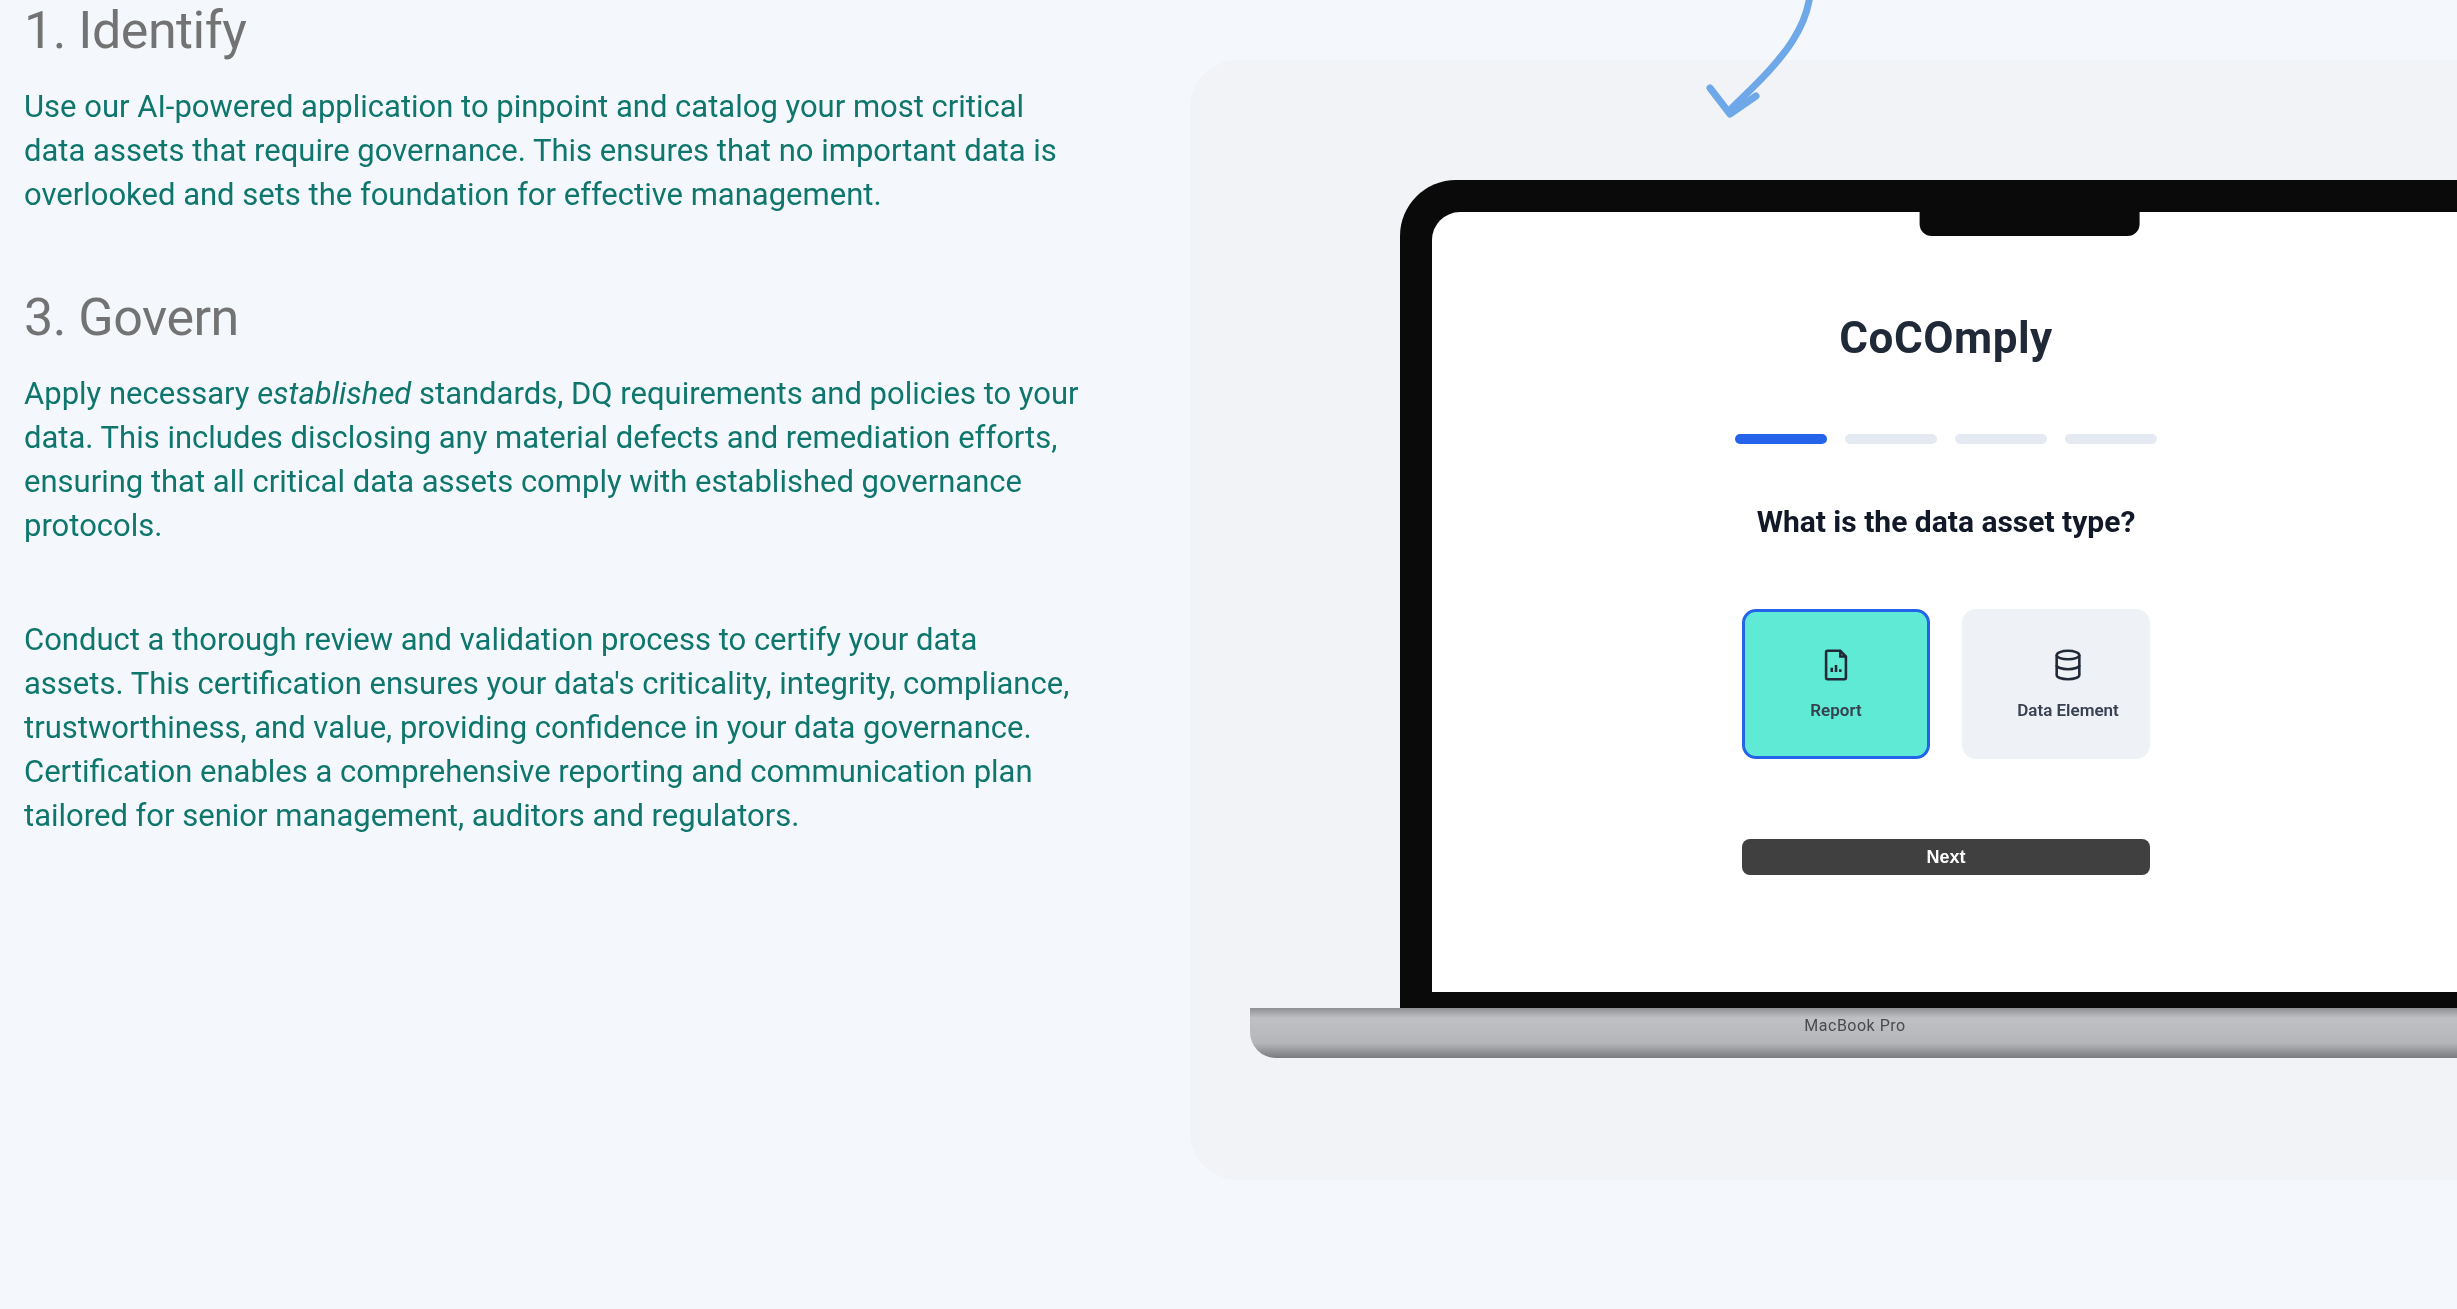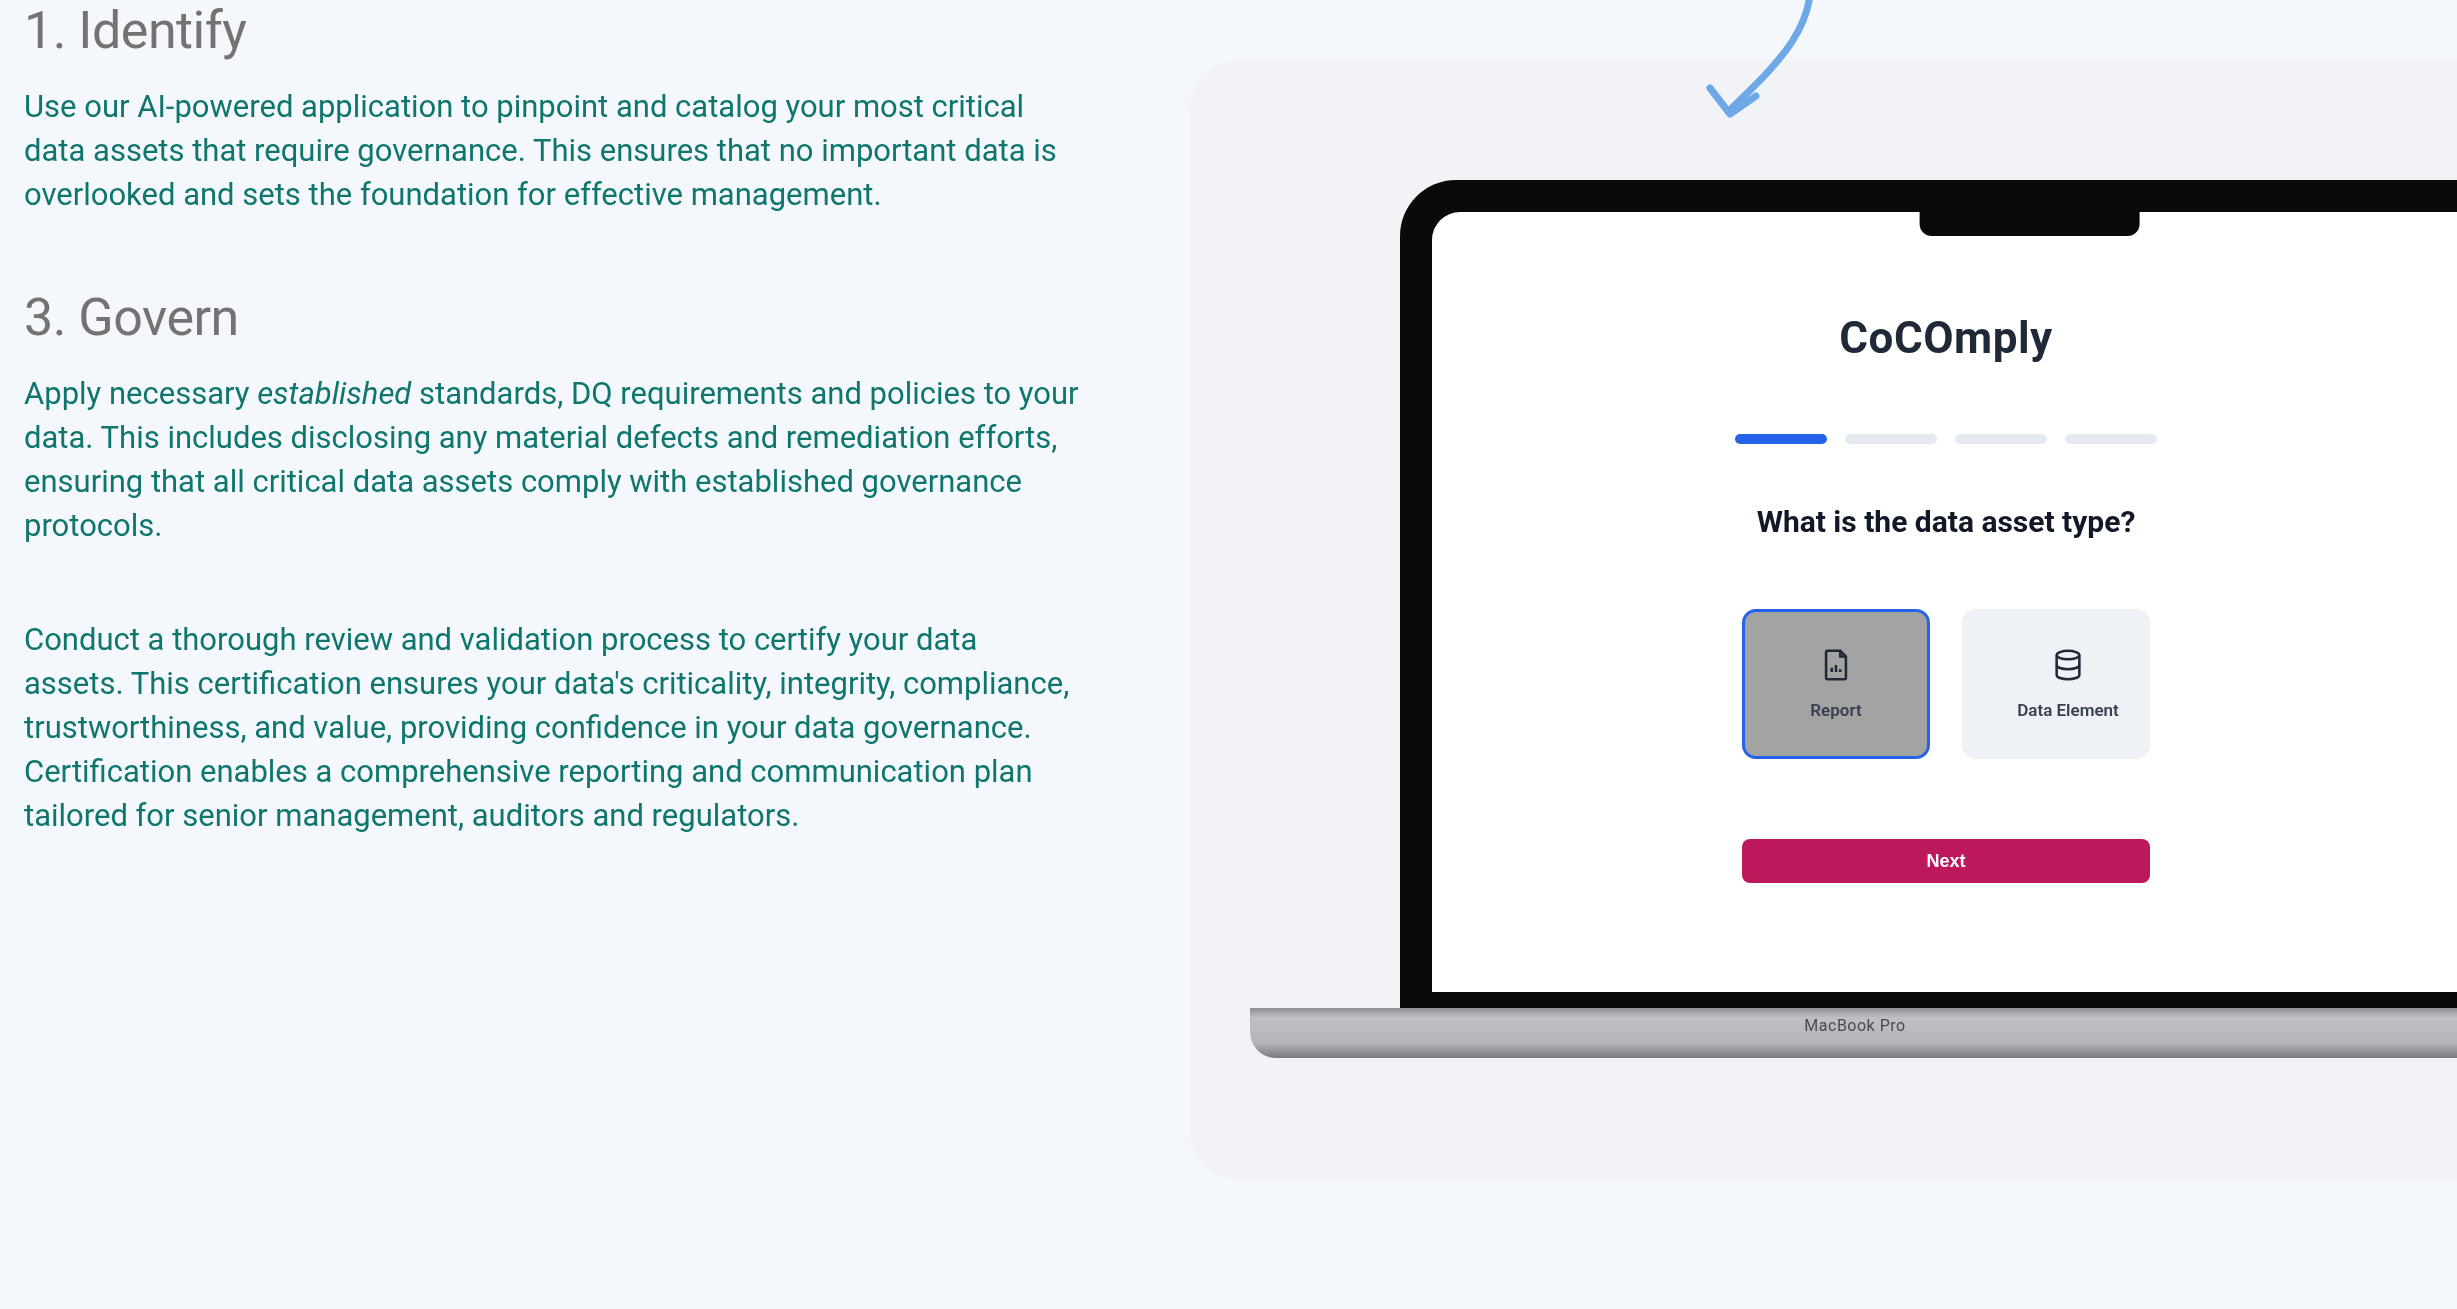--- a/index.html
+++ b/index.html
@@ -157,41 +157,41 @@
     border-radius: 14px;
     display: flex;
     flex-direction: column;
     align-items: center;
     justify-content: center;
     gap: 18px;
     cursor: pointer;
   }
   .option.selected {
     border: 3px solid #2563eb;
-    background: #a3a3a3;
+    background: #5eead4;
   }
   .option.unselected {
     background: #eef1f6;
     padding-left: 24px;
   }
   .option-icon {
     width: 34px; height: 34px;
     color: #1f2937;
   }
   .option-label {
     font-size: 17px;
     font-weight: 600;
     color: #374151;
   }
   .next-btn {
     display: block;
     margin: 16px auto;
     width: 408px;
-    height: 44px;
-    background: #be185d;
+    height: 36px;
+    background: #404040;
     color: #fff;
     font-size: 18px;
     font-weight: 600;
     border: none;
     border-radius: 8px;
     cursor: pointer;
   }
 </style>
 </head>
 <body>

